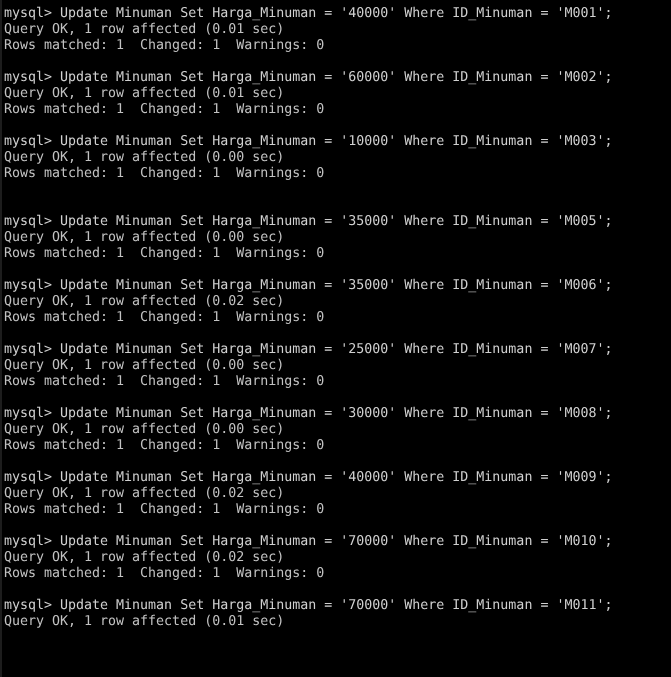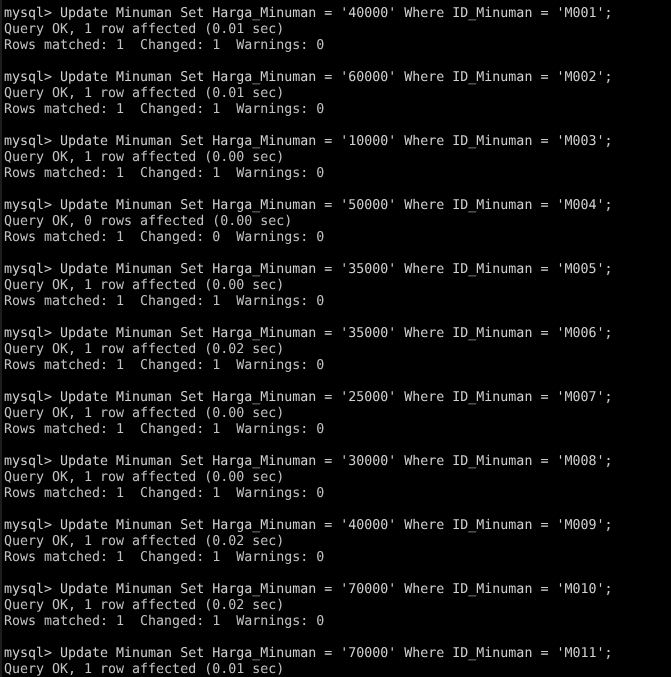--- a/index.html
+++ b/index.html
@@ -86,25 +86,20 @@
         <span class="console-line line-status">Query OK, 1 row affected (0.01 sec)</span>
         <span class="console-line line-summary">Rows matched: 1  Changed: 1  Warnings: 0</span>
       </div>
       <span class="block-gap"></span>
       <div class="query-block">
         <span class="console-line line-prompt">mysql&gt; Update Minuman Set Harga_Minuman = '10000' Where ID_Minuman = 'M003';</span>
         <span class="console-line line-status">Query OK, 1 row affected (0.00 sec)</span>
         <span class="console-line line-summary">Rows matched: 1  Changed: 1  Warnings: 0</span>
       </div>
       <span class="block-gap"></span>
-      <div class="query-block">
-        <span class="console-line line-prompt">mysql&gt; Update Minuman Set Harga_Minuman = '50000' Where ID_Minuman = 'M004';</span>
-        <span class="console-line line-status">Query OK, 0 rows affected (0.00 sec)</span>
-        <span class="console-line line-summary">Rows matched: 1  Changed: 0  Warnings: 0</span>
-      </div>
       <span class="block-gap"></span>
       <div class="query-block">
         <span class="console-line line-prompt">mysql&gt; Update Minuman Set Harga_Minuman = '35000' Where ID_Minuman = 'M005';</span>
         <span class="console-line line-status">Query OK, 1 row affected (0.00 sec)</span>
         <span class="console-line line-summary">Rows matched: 1  Changed: 1  Warnings: 0</span>
       </div>
       <span class="block-gap"></span>
       <div class="query-block">
         <span class="console-line line-prompt">mysql&gt; Update Minuman Set Harga_Minuman = '35000' Where ID_Minuman = 'M006';</span>
         <span class="console-line line-status">Query OK, 1 row affected (0.02 sec)</span>

